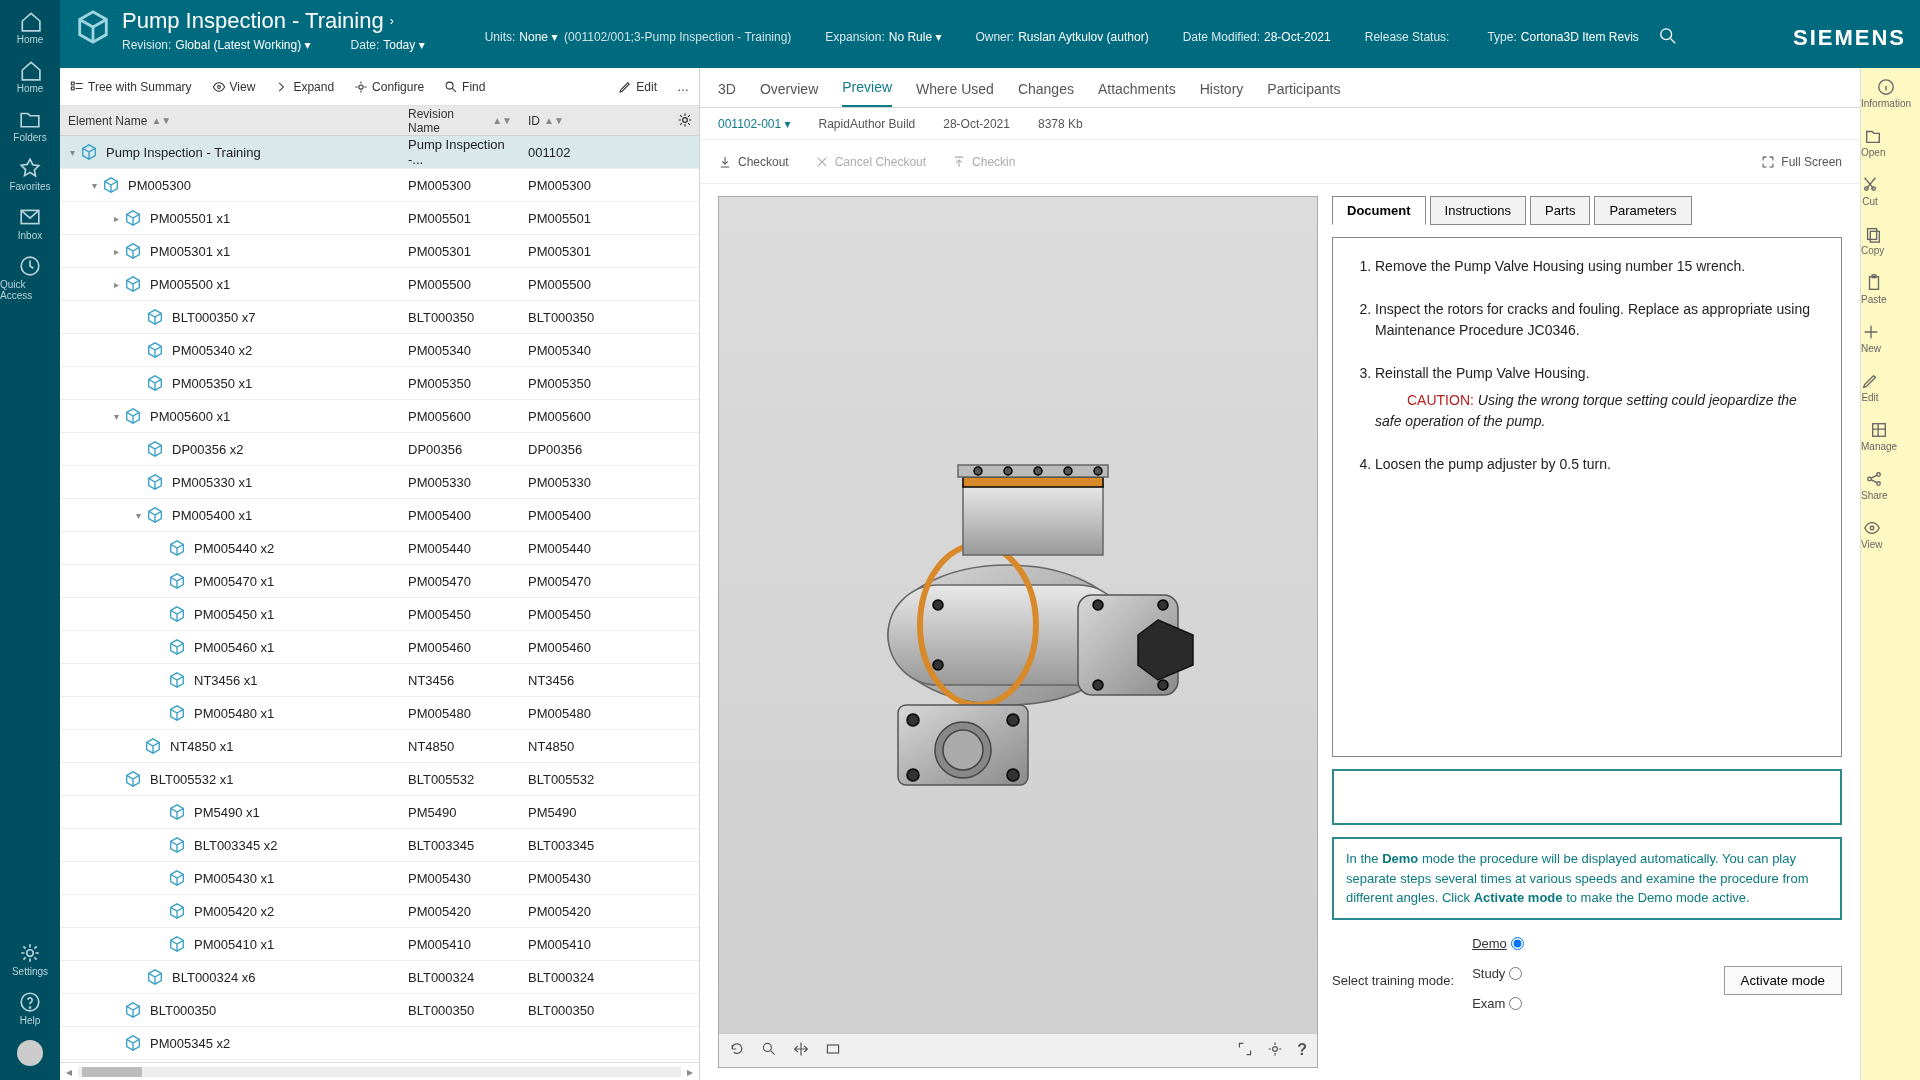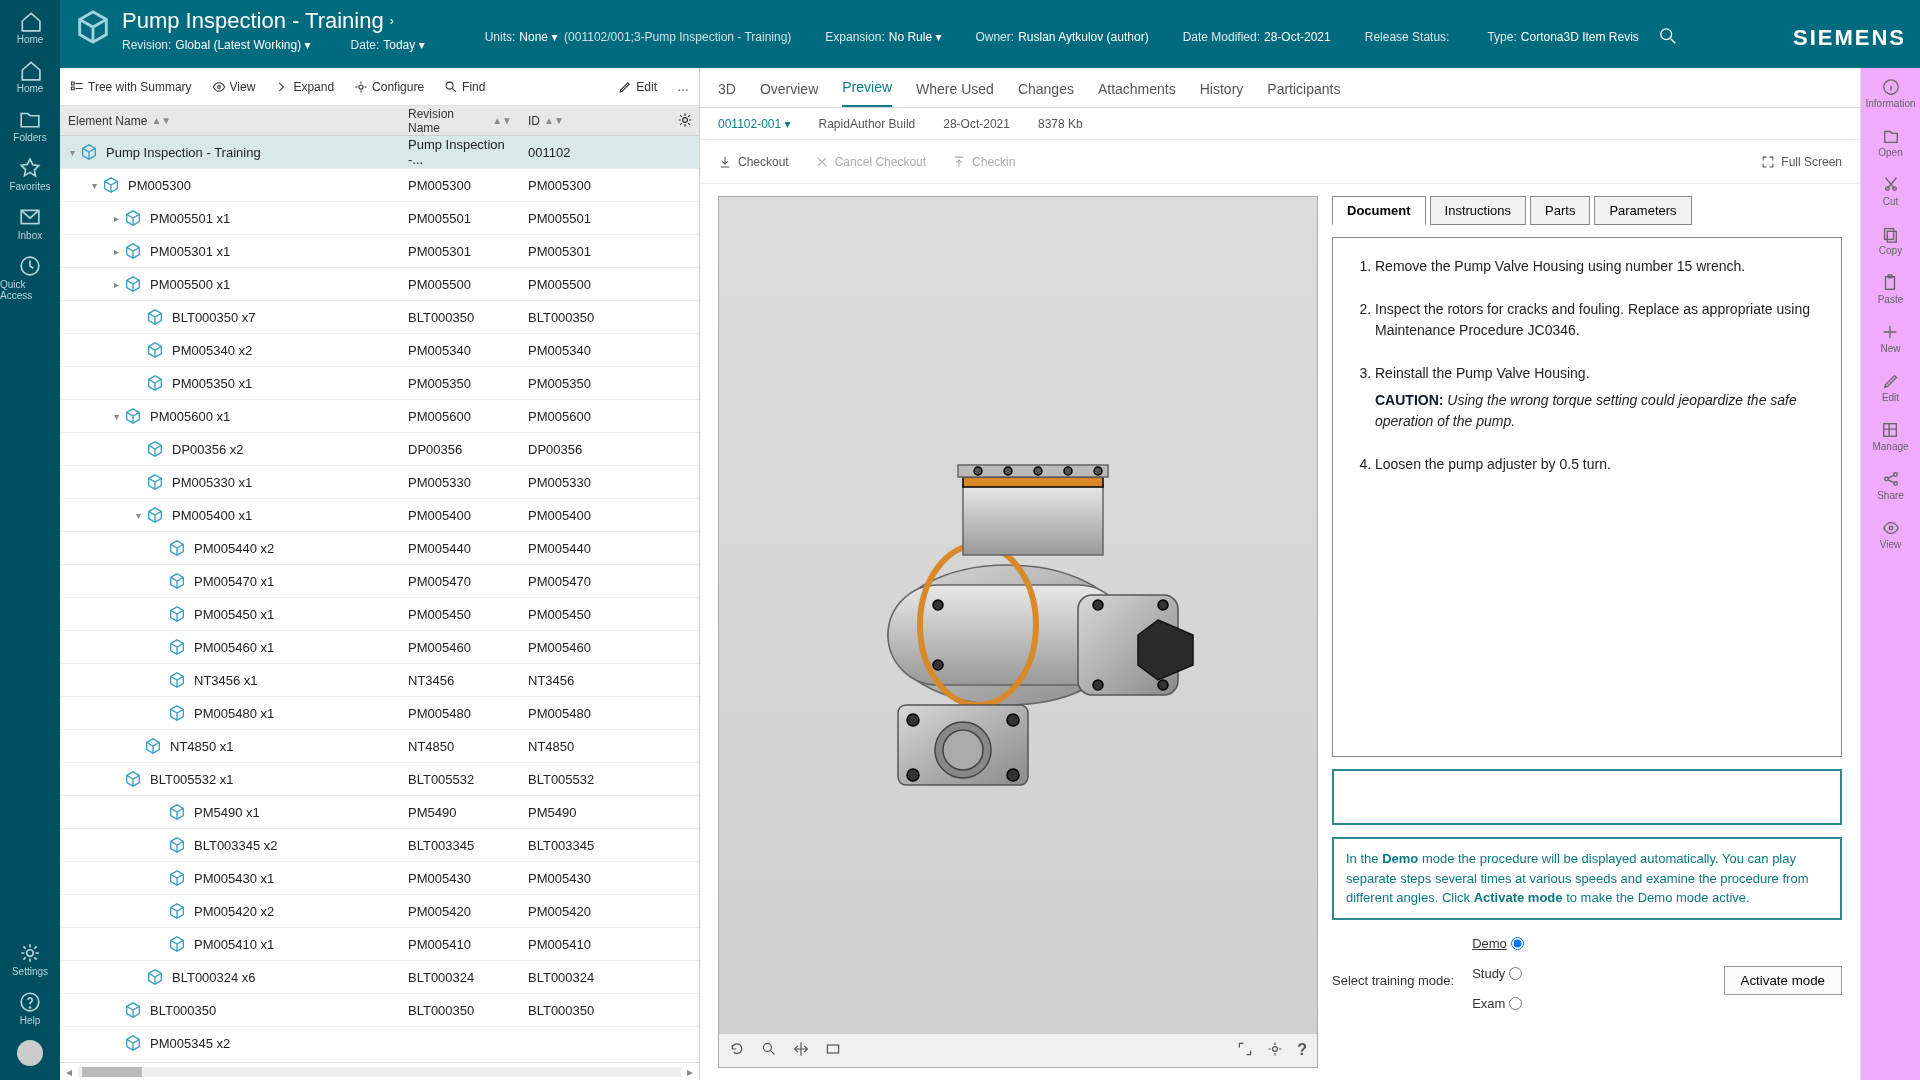--- a/index.html
+++ b/index.html
@@ -72,32 +72,32 @@
 .viewer .vtb { height:34px; background:#f0f0f0; border-top:1px solid #ccc; display:flex; align-items:center; padding:0 10px; gap:16px; color:#555;}
 .viewer .vtb .r { margin-left:auto; display:flex; gap:14px;}
 
 .right-col { flex:1; display:flex; flex-direction:column; gap:12px; min-width:0;}
 .doc-tabs { display:flex;}
 .doc-tabs .dt { border:1px solid #888; padding:6px 14px; font-size:13px; background:#f2f2f2; cursor:pointer; margin-right:4px;}
 .doc-tabs .dt.active { background:#fff; border-bottom:1px solid #fff; font-weight:700;}
 .doc-body { border:1px solid #888; padding:18px 20px; flex:0 0 520px; font-size:14px; color:#222; overflow:auto;}
 .doc-body ol{padding-left:22px;}
 .doc-body li{margin-bottom:22px; line-height:1.5;}
-.doc-body .caution-label{color:#0f172a;font-weight:700;}
+.doc-body .caution-label{color:#b91c1c;font-weight:400;margin-left:32px;}
 .doc-body .caution-text{font-style:italic;}
 .empty-box { border:2px solid #2c8a8f; height:56px;}
 .demo-box { border:2px solid #2c8a8f; padding:10px 12px; font-size:13px; color:#0b7a80; line-height:1.5;}
 .demo-box b{font-weight:700;}
 .mode-row { display:flex; align-items:center; gap:18px; font-size:13px; color:#333; padding-top:4px;}
 .mode-row .label{}
 .mode-row .opt{display:flex;align-items:center;gap:4px;}
 .mode-row .activate{margin-left:auto;border:1px solid #999;padding:6px 16px;background:#fafafa;cursor:pointer;}
 
 
-.right-rail { width:60px; background:#f0abfc; border-left:1px solid #ddd; display:flex; flex-direction:column; align-items:center; padding-top:10px; gap:18px; font-size:10px; color:#666;}
+.right-rail { width:60px; background:#fef9c3; border-left:1px solid #ddd; display:flex; flex-direction:column; align-items:flex-start; padding-top:10px; gap:18px; font-size:10px; color:#666;}
 .right-rail .ritem{display:flex;flex-direction:column;align-items:center;gap:2px;cursor:pointer;}
 .right-rail .ritem svg{width:18px;height:18px;}
 
 svg{fill:none;stroke:currentColor;stroke-width:1.5;}
 .cube-icn{stroke:#3aa0c8;}
 .sort-arr{font-size:10px;color:#888;}
 .chev{font-size:12px;}
 </style>
 </head>
 <body>

